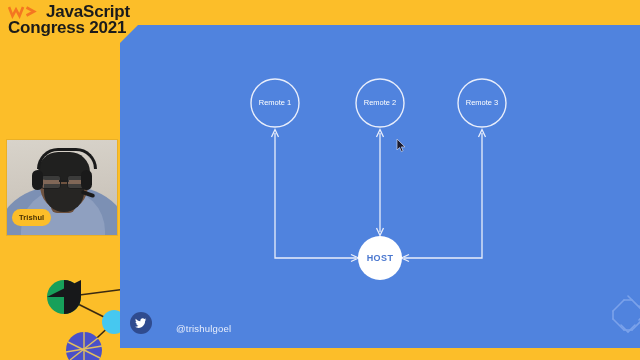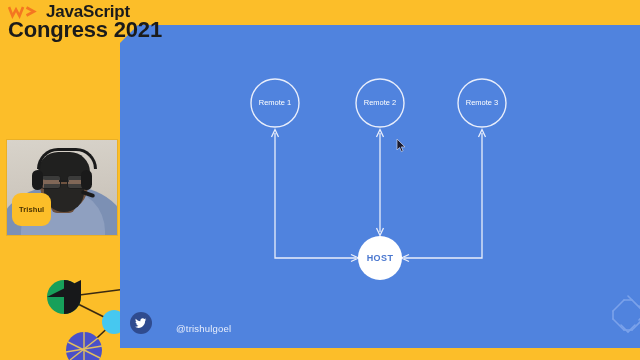--- a/index.html
+++ b/index.html
@@ -19,21 +19,21 @@
     color:#1c1c1c;
     font-weight:bold;
     line-height:1.02;
     font-size:17px;
     letter-spacing:-0.2px;
     z-index:6;
   }
   .logo-row1{display:flex;align-items:center;gap:4px;}
   .logo-mark{display:block;}
   .logo-text1{font-size:17px;font-weight:bold;color:#1b1b1b;}
-  .logo-text2{font-size:22px;font-weight:bold;color:#1b1b1b;display:block;margin-top:-1px;}
+  .logo-text2{font-size:17px;font-weight:bold;color:#1b1b1b;display:block;margin-top:-1px;}
 
   
   .webcam{
     position:absolute;left:7px;top:140px;width:110px;height:95px;
     overflow:hidden;z-index:7;background:#c8c3bb;
     box-shadow:0 0 0 1px rgba(0,0,0,0.07);
   }
   .cam-bg{position:absolute;inset:0;background:linear-gradient(175deg,#d8d3ca 0%,#cfc9c0 45%,#c3bdb3 100%);}
   .cam-shoulder{
     position:absolute;left:-14px;bottom:-22px;width:140px;height:70px;
@@ -63,21 +63,21 @@
   .cam-lens.l{left:0;} .cam-lens.r{right:0;}
   .cam-bridge{position:absolute;left:18px;top:5px;width:10px;height:1.6px;background:#1d1d1d;}
   .cam-hs-band{position:absolute;left:30px;top:8px;width:54px;height:18px;border:3px solid #1a1a1a;border-bottom:none;border-radius:27px 27px 0 0;}
   .cam-cup{position:absolute;top:30px;width:11px;height:20px;background:#1a1a1a;border-radius:6px;}
   .cam-cup.l{left:25px;} .cam-cup.r{right:25px;}
   .cam-mic{position:absolute;left:74px;top:52px;width:14px;height:4px;background:#1a1a1a;border-radius:2px;transform:rotate(18deg);}
   .cam-name{
     position:absolute;left:5px;bottom:9px;
     background:#FCBE29;color:#4a3200;
     font-size:7.5px;font-weight:bold;
-    padding:12px 7px;border-radius:9px;
+    padding:4px 7px;border-radius:9px;
     letter-spacing:0.1px;
   }
 
   
   .slide{
     position:absolute;left:120px;top:25px;width:543px;height:323px;
     background:#5083de;
     z-index:4;
     clip-path:polygon(18px 0, 100% 0, 100% 100%, 0 100%, 0 18px);
   }

